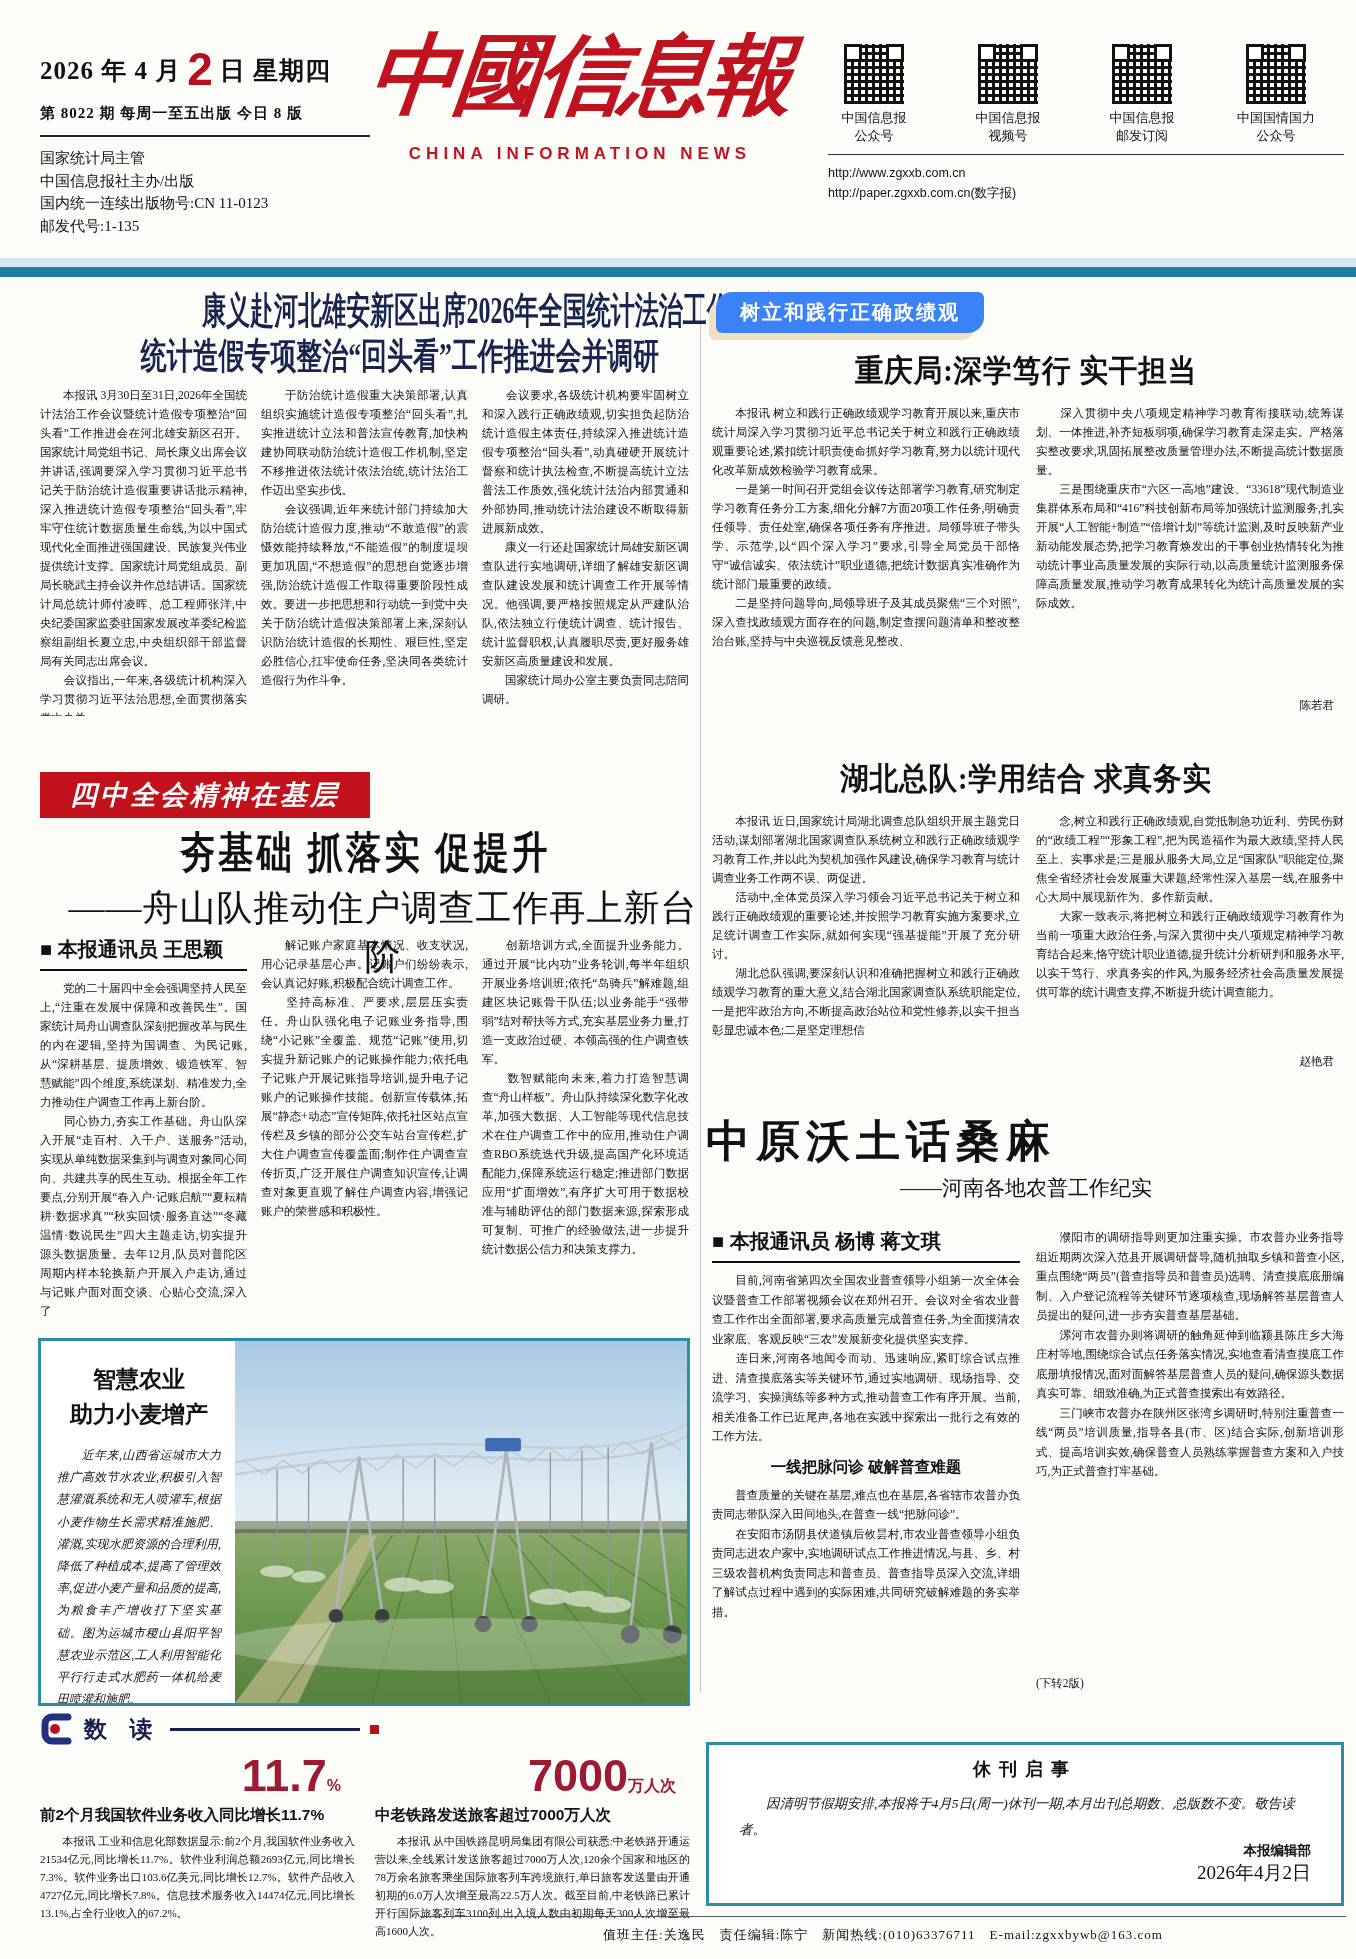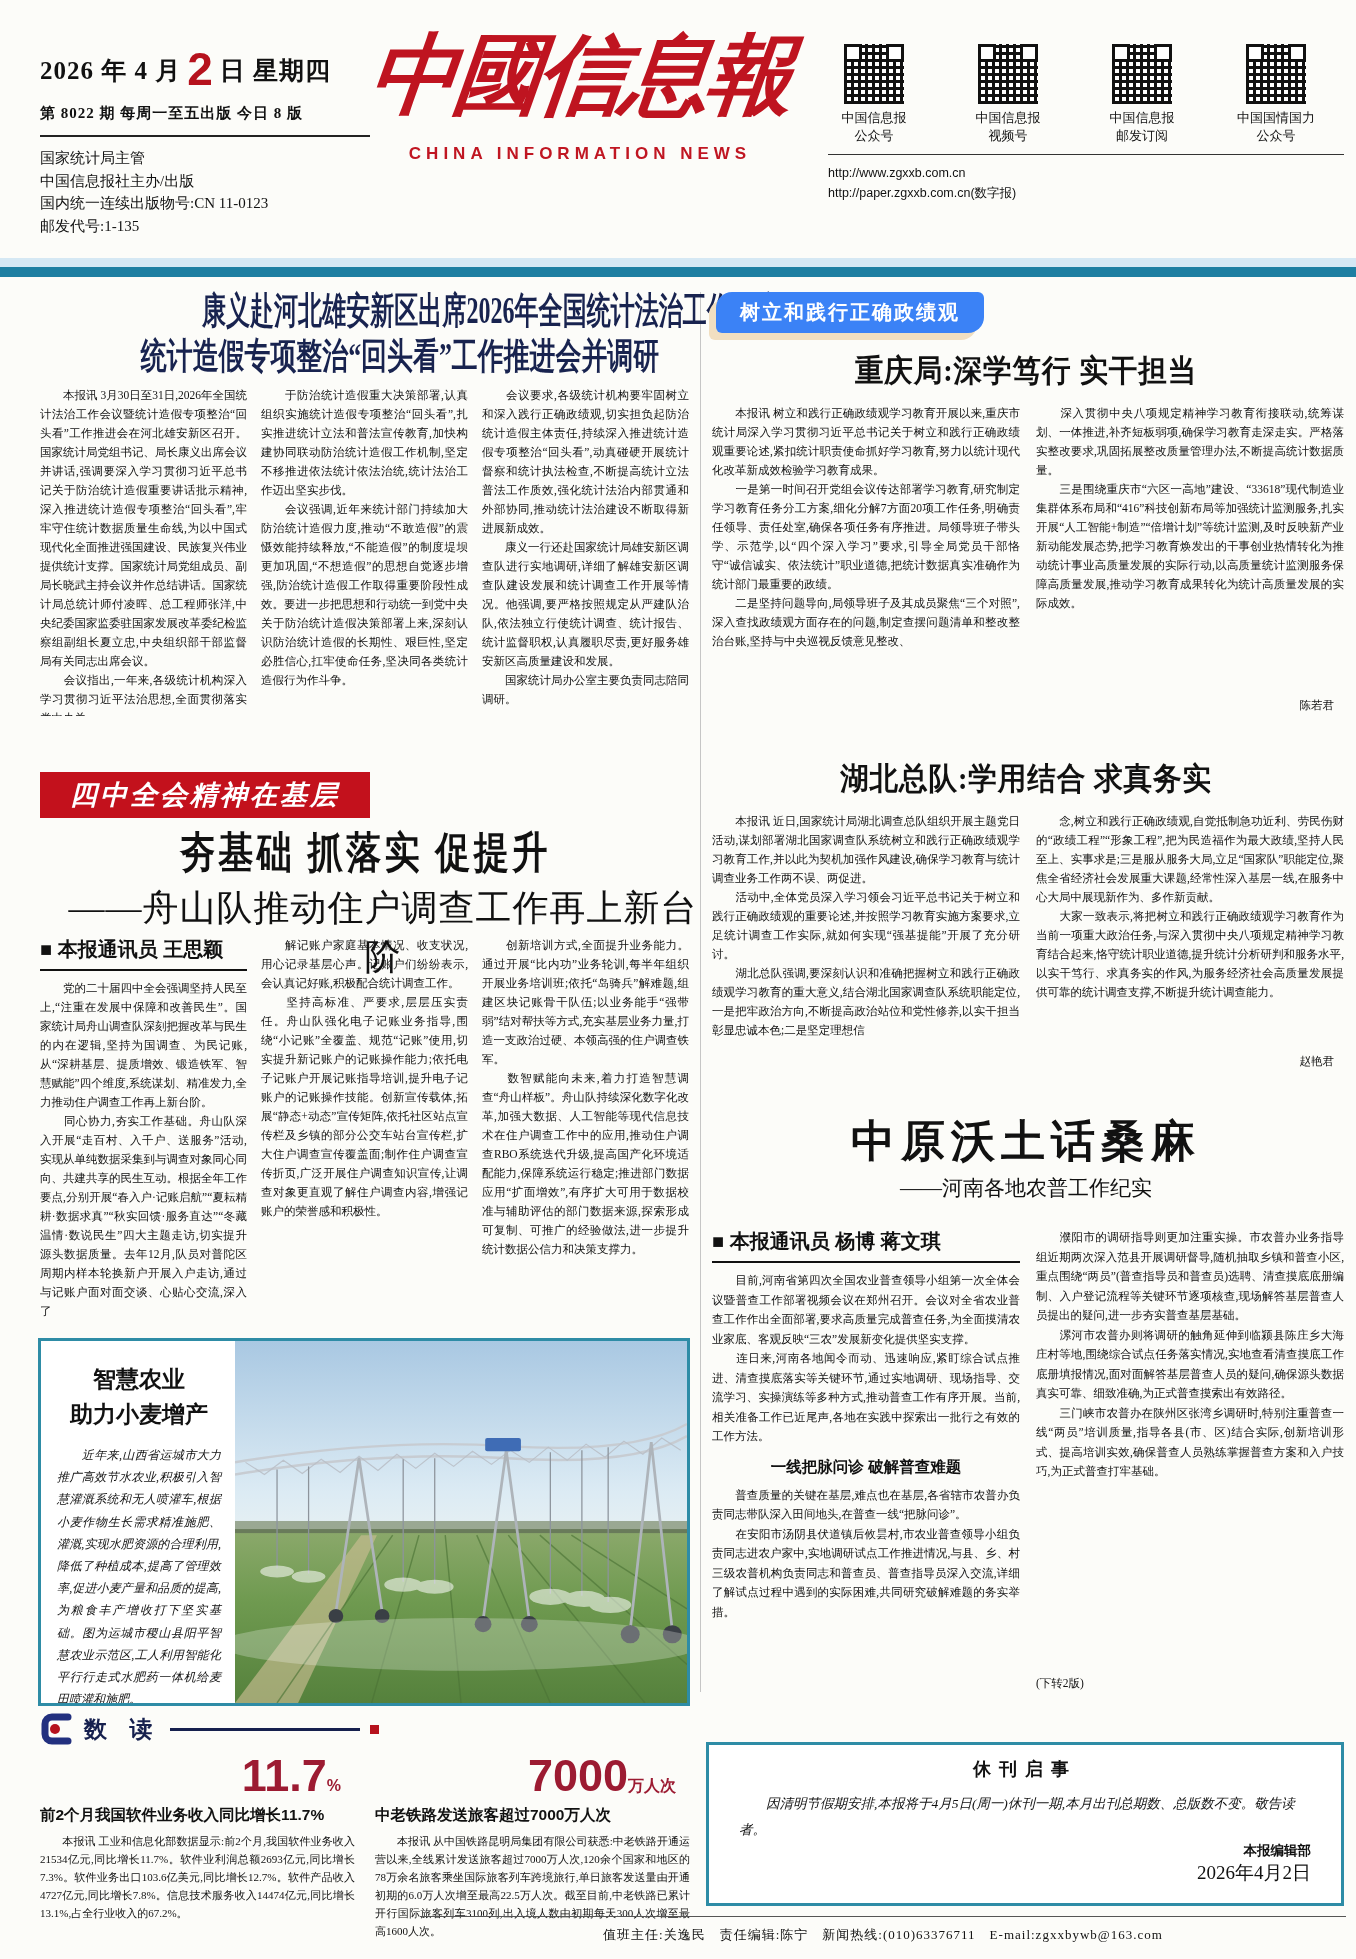--- a/index.html
+++ b/index.html
@@ -71,21 +71,21 @@
   .gr-body .col:first-child .bodytext{height:352px;}
   
   .photo-box{position:absolute;left:38px;top:1338px;width:646px;height:362px;border:3px solid #2e8ca6;
              background:#fff;display:flex;}
   .photo-panel{width:194px;padding:22px 14px 10px 16px;box-sizing:border-box;overflow:hidden;}
   .photo-title{font-size:23px;font-weight:900;text-align:center;line-height:1.5;}
   .photo-caption{margin-top:12px;font-size:12px;line-height:1.85;font-style:italic;text-align:justify;white-space:pre-line;}
   .photo-art{flex:1;position:relative;overflow:hidden;}
   .photo-art svg{display:block;width:100%;height:100%;}
   
-  .hn-title{position:absolute;left:706px;top:1112px;width:640px;text-align:center;
+  .hn-title{position:absolute;left:706px;top:1112px;width:640px;text-align:left;
             font-family:"Liberation Sans",sans-serif;font-size:44px;font-weight:900;letter-spacing:6px;}
   .hn-sub{position:absolute;left:706px;top:1174px;width:640px;text-align:center;font-size:21px;}
   .hn-body{position:absolute;left:712px;top:1228px;width:632px;display:flex;gap:16px;}
   .hn-sec{font-family:"Liberation Sans",sans-serif;font-size:15.5px;font-weight:bold;text-align:center;margin:10px 0 8px 0;}
   .turn-note{font-size:11.5px;margin-top:16px;padding-right:4px;}
   .hn-body .bodytext{font-size:11.5px;line-height:19.5px;}
   
   .sd-row{position:absolute;left:40px;top:1712px;width:650px;display:flex;align-items:center;gap:10px;}
   .sd-label{font-family:"Liberation Sans",sans-serif;font-size:23px;font-weight:900;color:#16204e;letter-spacing:8px;}
   .sd-line{width:190px;height:3px;background:#16204e;}

